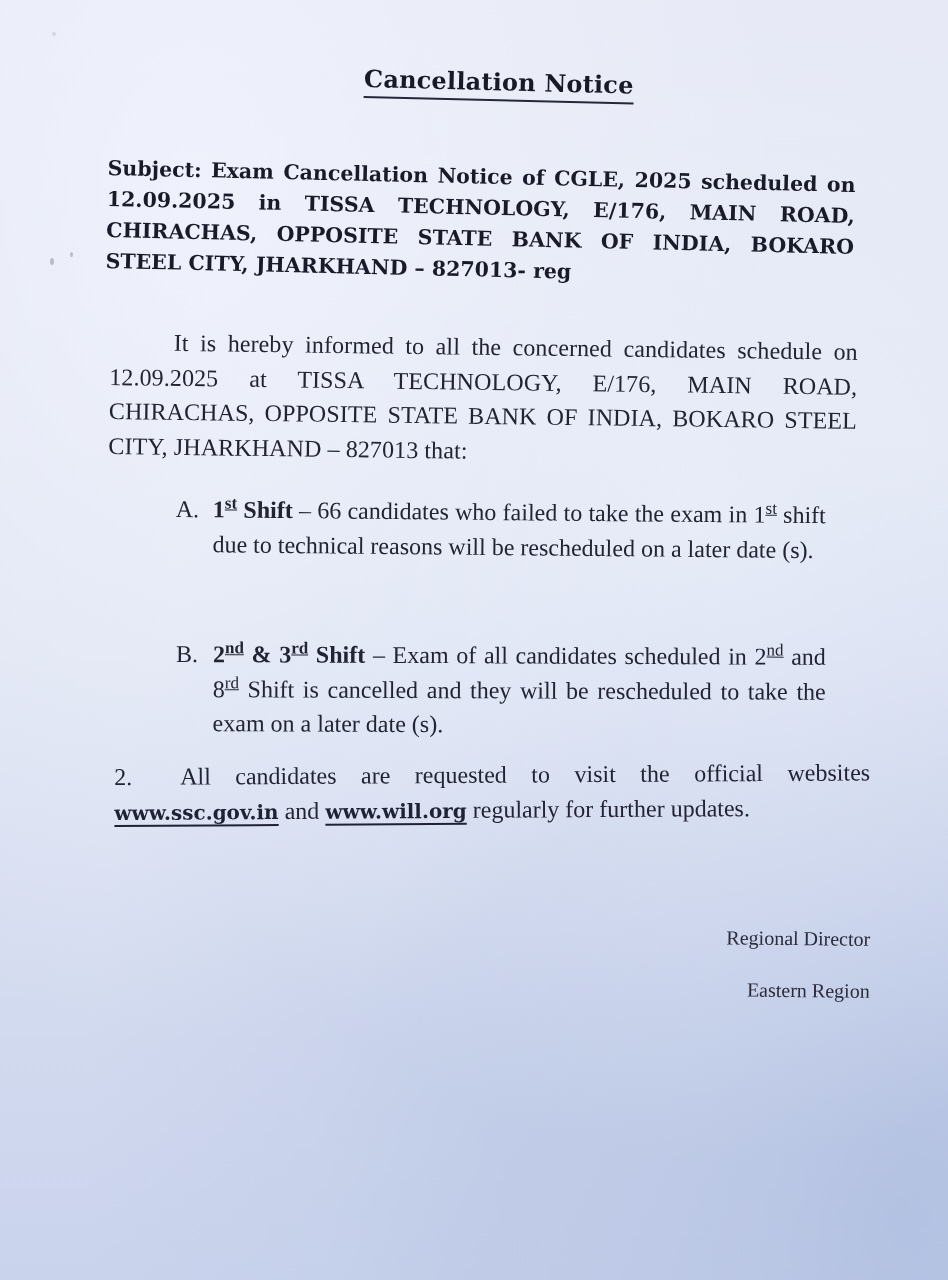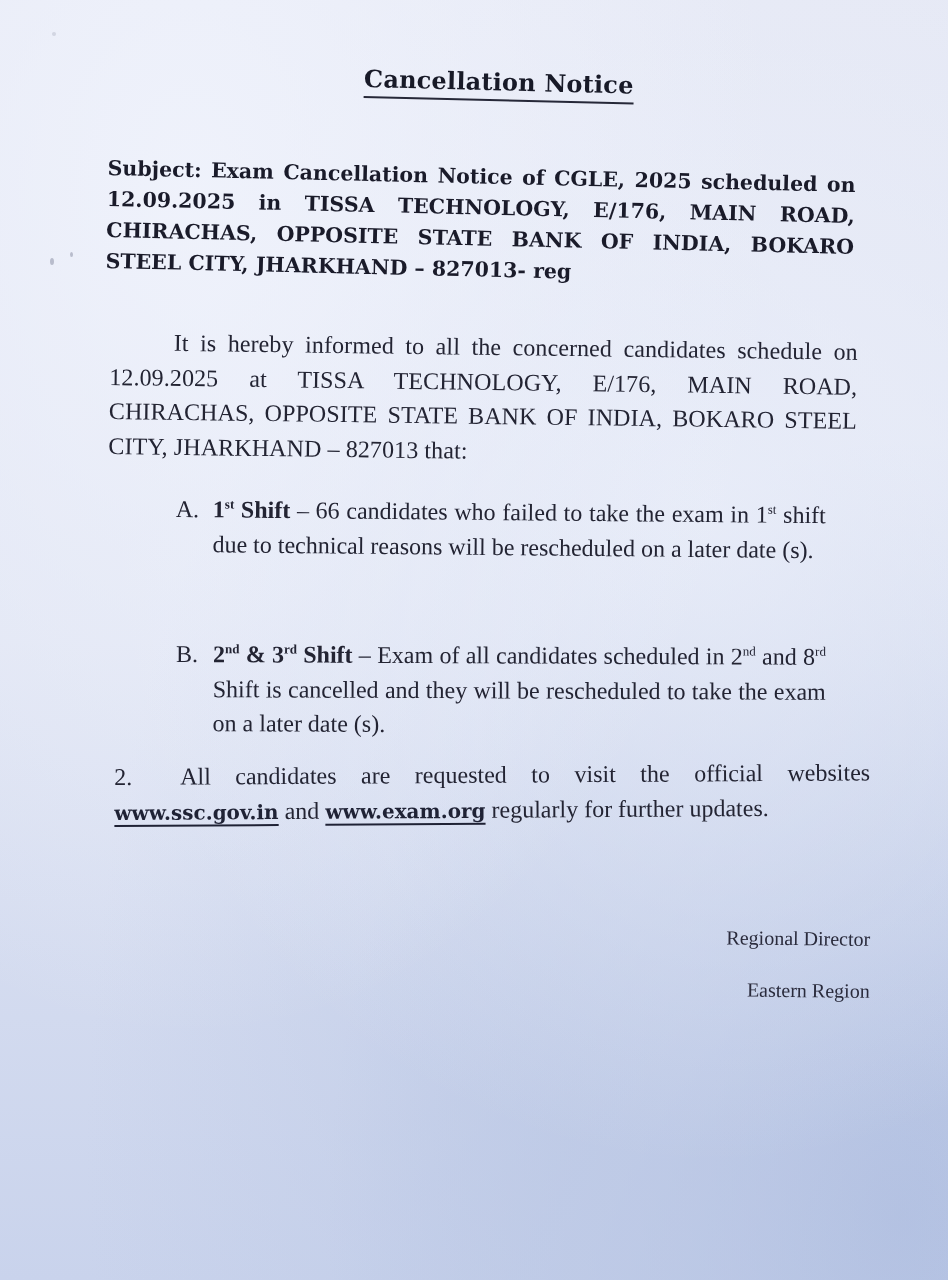--- a/index.html
+++ b/index.html
@@ -47,21 +47,21 @@
     position: absolute; width: 650px;
     font-family: "Liberation Serif", serif; font-size: 24px;
     line-height: 34.5px; color: #232433;
     transform-origin: left top;
   }
   .item-a { left: 176px; top: 492px; transform: rotate(0.55deg); }
   .item-b { left: 176px; top: 637px; transform: rotate(0.25deg); }
   .item .marker { position: absolute; left: 0; top: 0; }
   .item .content { margin-left: 37px; text-align: justify; text-align-last: left; }
   .item b { font-weight: bold; }
-  .item sup { font-size: 13px; line-height: 0; vertical-align: 9px; }
+  .item sup { font-size: 17px; line-height: 0; vertical-align: 9px; text-decoration: underline; }
 
   .point2 {
     position: absolute; left: 114px; top: 760px; width: 756px;
     font-family: "Liberation Serif", serif; font-size: 24px;
     line-height: 35px; color: #232433;
     transform: rotate(-0.35deg); transform-origin: left top;
   }
   .point2 .num { display: inline-block; width: 66px; }
   .point2 .line1 { text-align: justify; text-align-last: justify; word-spacing: 4px; }
   .point2 .link {
@@ -103,21 +103,21 @@
 
   <div class="item item-b">
     <span class="marker">B.</span>
     <div class="content">
       <b><span>2</span><sup>nd</sup><span> &amp; </span><span>3</span><sup>rd</sup><span> Shift</span></b><span> – Exam of all candidates scheduled in 2</span><sup>nd</sup><span> and 8</span><sup>rd</sup><span> Shift is cancelled and they will be rescheduled to take the exam on a later date (s).</span>
     </div>
   </div>
 
   <div class="point2">
     <div class="line1"><span class="num">2.</span><span>All candidates are requested to visit the official websites</span></div>
-    <div class="line2"><a class="link">www.ssc.gov.in</a><span> and </span><a class="link">www.exam.org</a><span> regularly for further updates.</span></div>
+    <div class="line2"><a class="link">www.ssc.gov.in</a><span> and </span><a class="link">www.will.org</a><span> regularly for further updates.</span></div>
   </div>
 
   <div class="signature">
     <div>Regional Director</div>
     <div>Eastern Region</div>
   </div>
 
 </div>
 
 </body></html>

